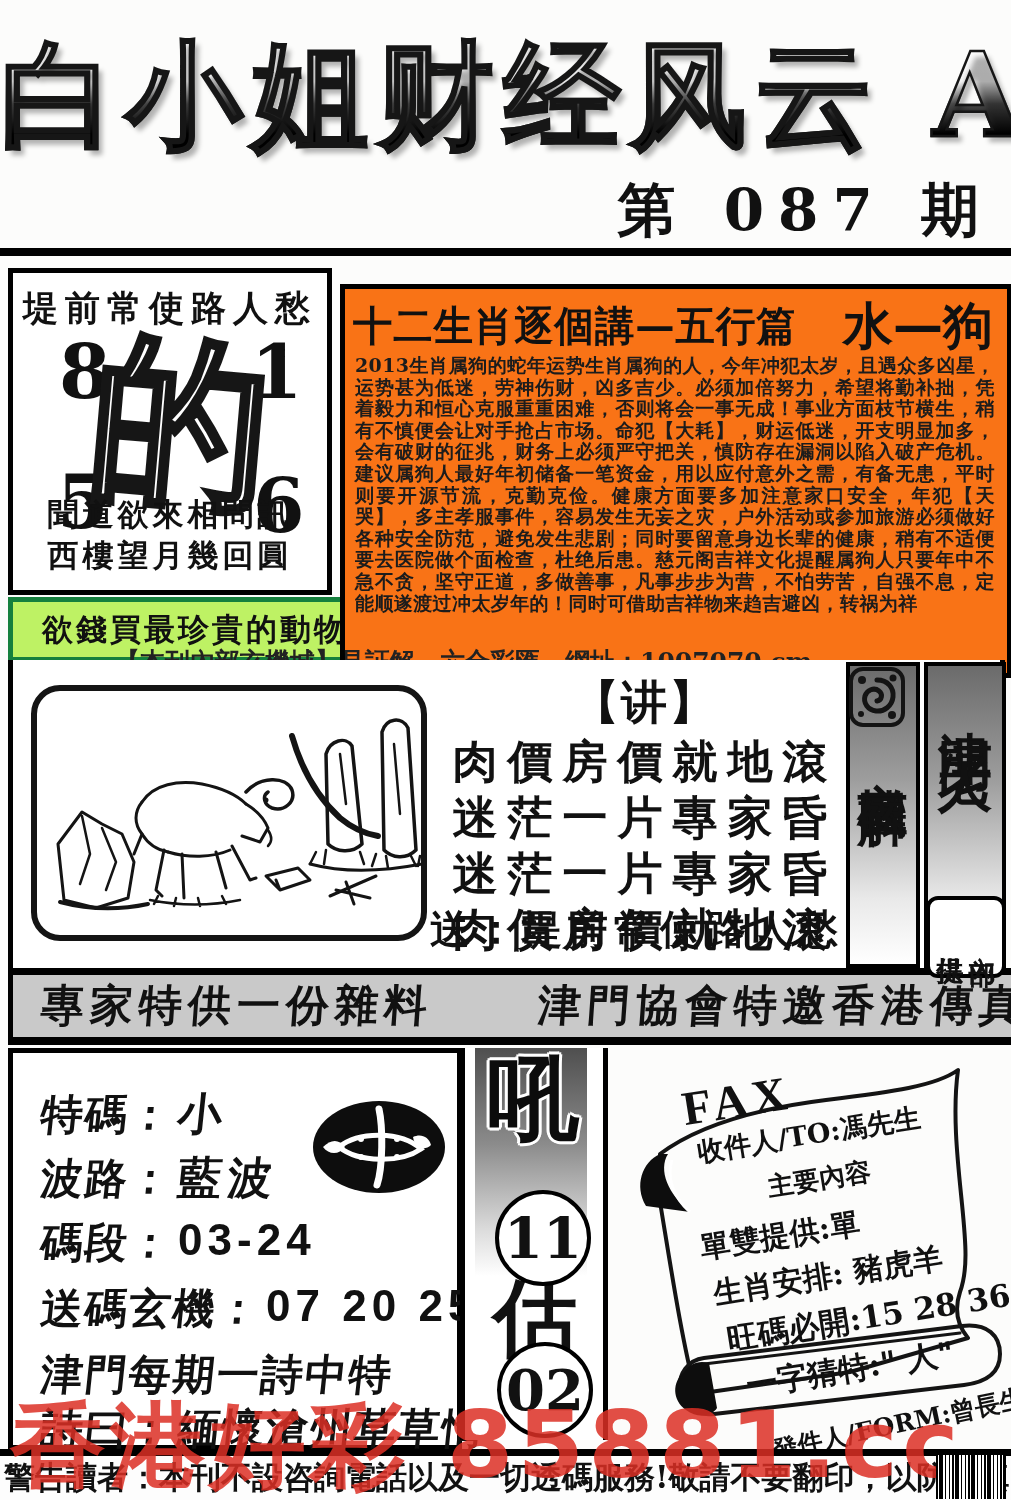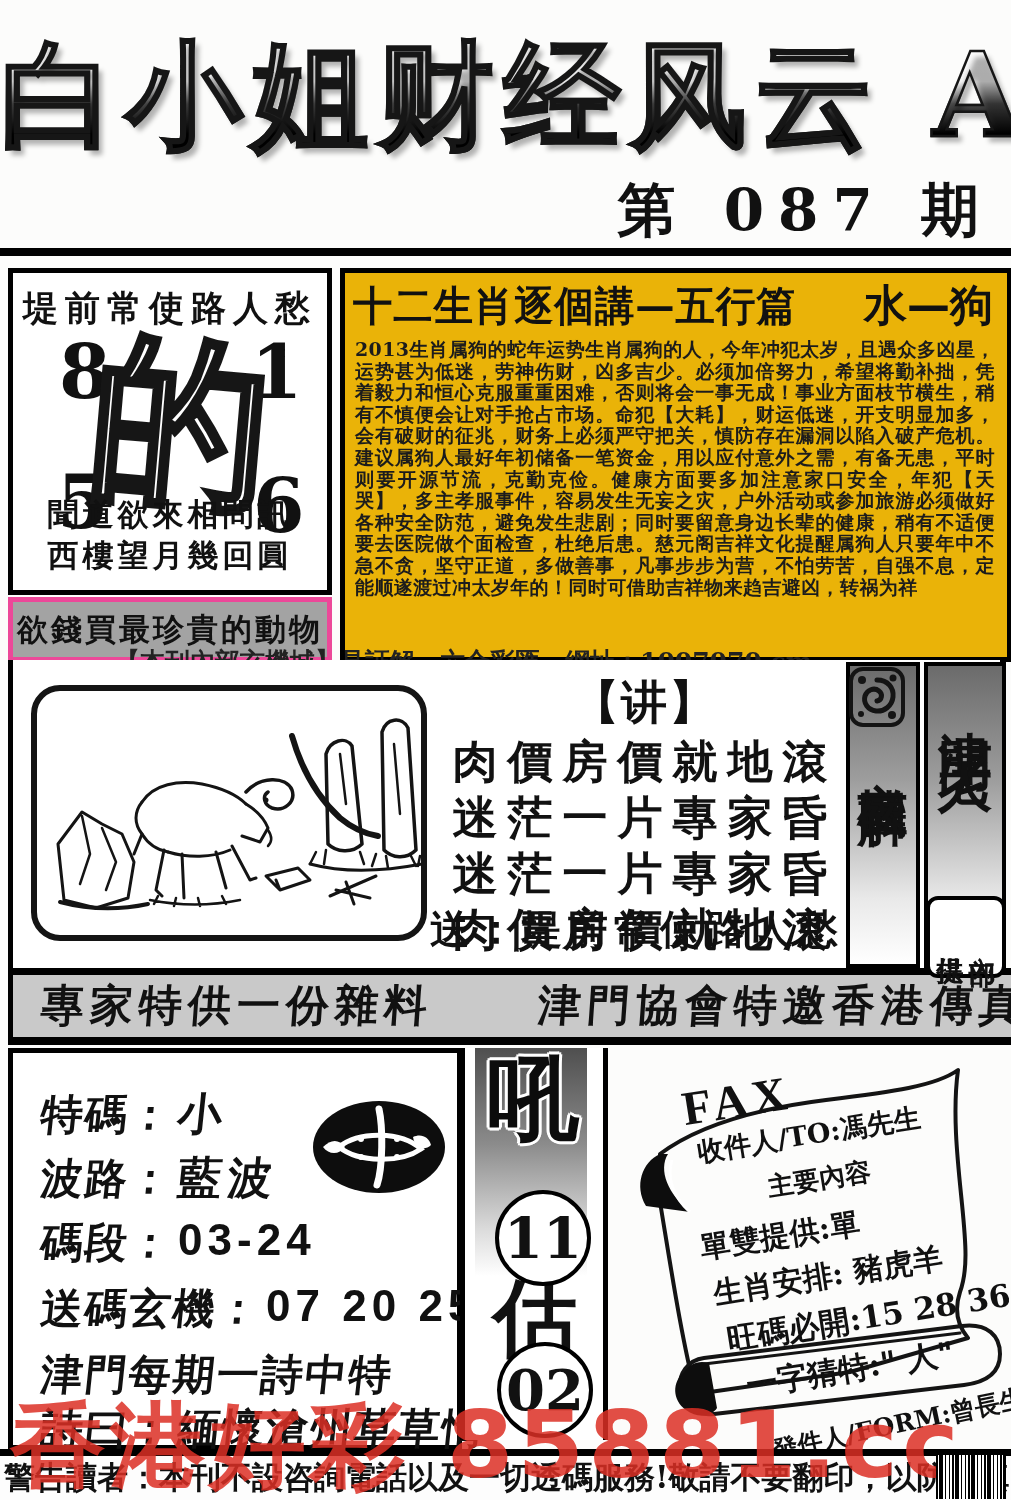--- a/index.html
+++ b/index.html
@@ -23,28 +23,28 @@
   
   .lbox{left:8px;top:268px;width:314px;height:317px;border:5px solid #000;background:#fff;}
   .lbox-title{left:0;top:12px;width:100%;text-align:center;font-size:35px;font-weight:900;letter-spacing:7px;}
   .num{font-size:74px;font-weight:900;line-height:1;font-family:"DejaVu Serif",serif;}
   .n-tl{left:46px;top:62px;} .n-tr{left:238px;top:62px;}
   .n-bl{left:44px;top:192px;} .n-br{left:240px;top:196px;}
   .big-char{left:78px;top:58px;font-size:180px;font-weight:700;color:#fff;
     -webkit-text-stroke:5px #161616;transform:rotate(5deg);line-height:1;}
   .lpoem{left:0;width:100%;text-align:center;font-size:31px;font-weight:800;letter-spacing:4px;white-space:nowrap;}
   .lp1{top:221px;} .lp2{top:262px;}
-  .lbox2{left:8px;top:597px;width:314px;height:55px;border:5px solid #ec4899;background:#a3a3a3;
-    display:flex;align-items:center;justify-content:center;font-size:31px;font-weight:800;letter-spacing:3px;}
-
-  
-  .zbox{left:340px;top:268px;width:662px;height:384px;border:5px solid #000;background:#eab308;}
+  .lbox2{left:8px;top:597px;width:314px;height:55px;border:5px solid #15803d;background:#bef264;
+    display:flex;align-items:center;justify-content:center;font-size:31px;font-weight:800;letter-spacing:3px;padding-left:25px;}
+
+  
+  .zbox{left:340px;top:284px;width:662px;height:384px;border:5px solid #000;background:#f97316;}
   .zhead{left:8px;top:4px;width:640px;display:flex;justify-content:space-between;align-items:center;}
   .ztitle{font-size:41px;font-weight:900;letter-spacing:1px;white-space:nowrap;transform:scaleX(.96);transform-origin:left;}
-  .zelem{font-size:43px;font-weight:900;white-space:nowrap;font-family:"DejaVu Sans",sans-serif;}
+  .zelem{font-size:50px;font-weight:900;white-space:nowrap;font-family:"DejaVu Sans",sans-serif;}
   .zbody{left:10px;top:66px;width:640px;font-size:19px;line-height:21.6px;text-align:justify;
     font-weight:600;color:#1c1c1c;letter-spacing:.4px;}
 
   
   .mid{left:8px;top:660px;width:987px;height:308px;border-left:5px solid #000;border-right:5px solid #000;background:#fff;}
   .clip-line{left:115px;top:645px;width:790px;height:15px;overflow:hidden;font-size:25px;font-weight:800;
     white-space:nowrap;z-index:3;color:#222;}
   .drawbox{left:30px;top:684px;width:405px;height:272px;}
   .poem{left:445px;top:672px;width:400px;text-align:center;}
   .poem-title{font-size:46px;font-weight:900;letter-spacing:2px;}

